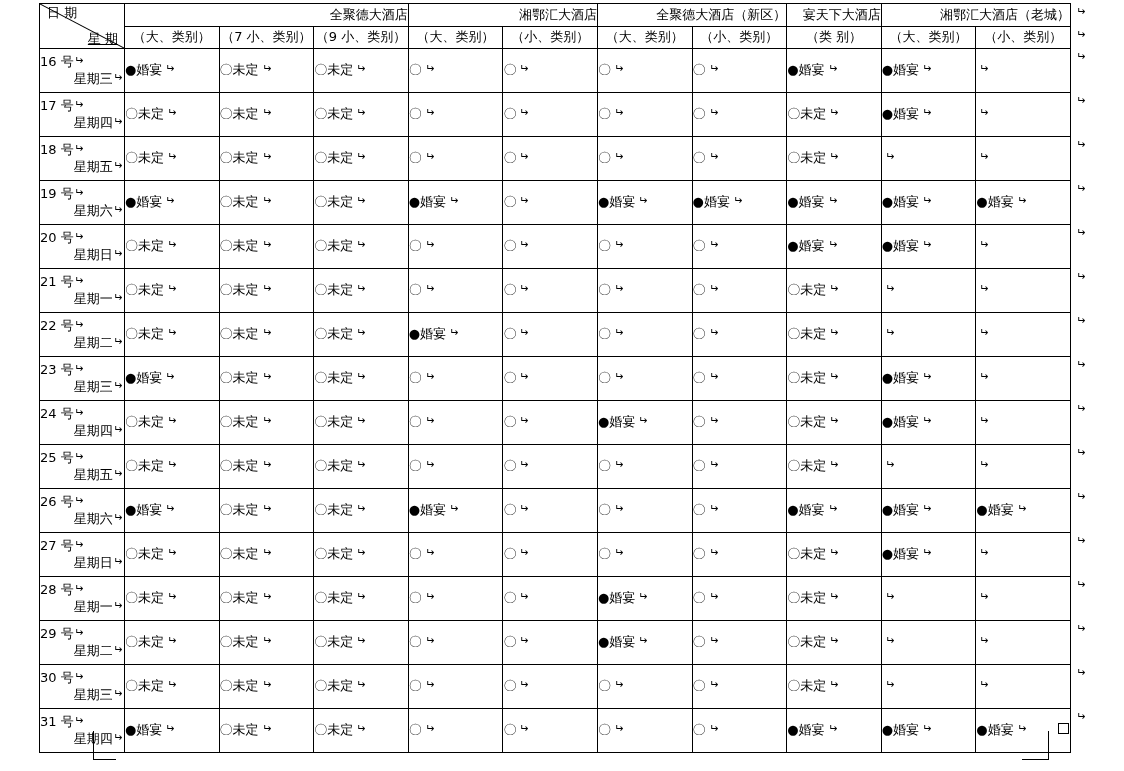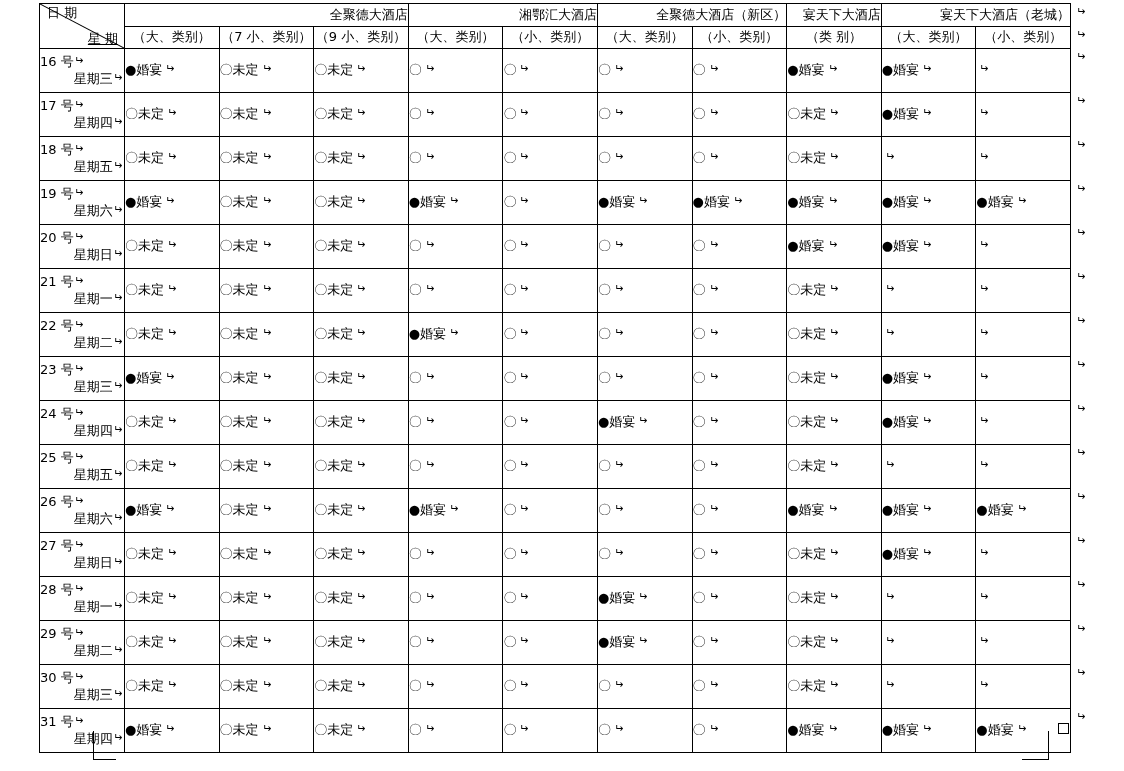--- a/index.html
+++ b/index.html
@@ -161,21 +161,21 @@
           <svg class="diag" viewBox="0 0 84 43" preserveAspectRatio="none">
             <line x1="0" y1="0" x2="84" y2="43" stroke="#000" stroke-width="1"></line>
           </svg>
           <span class="riqi">日 期</span>
           <span class="xingqi">星 期</span>
         </td>
         <td class="hdr-group" colspan="3">全聚德大酒店</td>
         <td class="hdr-group" colspan="2">湘鄂汇大酒店</td>
         <td class="hdr-group" colspan="2">全聚德大酒店（新区）</td>
         <td class="hdr-group">宴天下大酒店</td>
-        <td class="hdr-group" colspan="2">宴天下大酒店（老城）</td>
+        <td class="hdr-group" colspan="2">湘鄂汇大酒店（老城）</td>
       </tr>
       <tr>
         <td class="hdr-sub" style="width:106px">（大、类别）</td>
         <td class="hdr-sub" style="width:108px">（7 小、类别）</td>
         <td class="hdr-sub" style="width:105px">（9 小、类别）</td>
         <td class="hdr-sub" style="width:98px">（大、类别）</td>
         <td class="hdr-sub" style="width:88px">（小、类别）</td>
         <td class="hdr-sub" style="width:98px">（大、类别）</td>
         <td class="hdr-sub" style="width:88px">（小、类别）</td>
         <td class="hdr-sub" style="width:98px">（类  别）</td>

